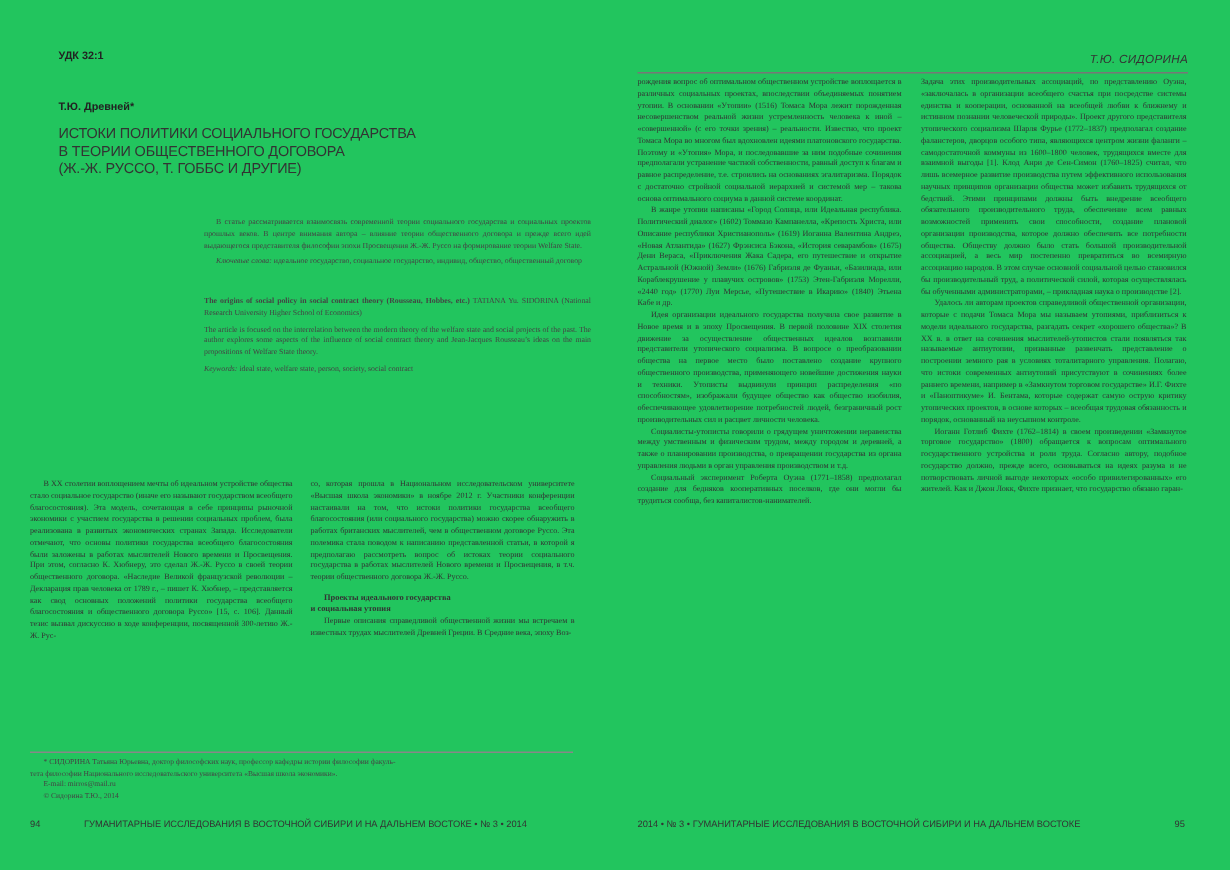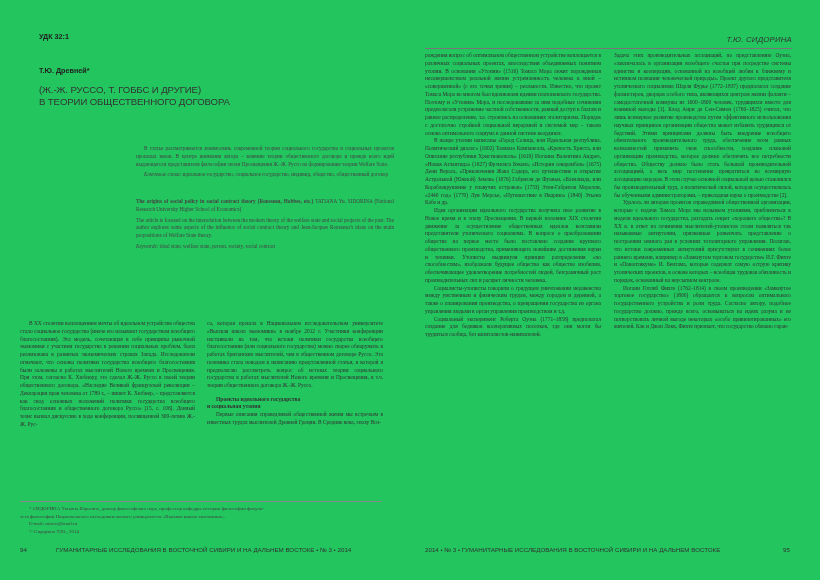--- a/index.html
+++ b/index.html
@@ -38,22 +38,23 @@
   .running-head { position:absolute; right:28px; top:35px; font-size:7.8px; font-style:italic; color:#333; letter-spacing:0.2px; }
   .head-rule { position:absolute; left:15px; top:48px; width:367px; border-top:0.9px solid #777; }
 </style>
 </head>
 <body>
 
 <div class="page left">
   <div class="udk sans">УДК 32:1</div>
   <div class="author sans">Т.Ю. Древней*</div>
   <div class="title sans">
+    <div>ИСТОКИ ПОЛИТИКИ СОЦИАЛЬНОГО ГОСУДАРСТВА</div>
+    <div>В ТЕОРИИ ОБЩЕСТВЕННОГО ДОГОВОРА</div>
     <div>(Ж.-Ж. РУССО, Т. ГОББС И ДРУГИЕ)</div>
-    <div>В ТЕОРИИ ОБЩЕСТВЕННОГО ДОГОВОРА</div>
   </div>
 
   <div class="abstract abs-ru serif">
     <p>В статье рассматривается взаимосвязь современной теории социального государства и социальных проектов прошлых веков. В центре внимания автора – влияние теории общественного договора и прежде всего идей выдающегося представителя философии эпохи Просвещения Ж.-Ж. Руссо на формирование теории Welfare State.</p>
     <p><span class="kw-label">Ключевые слова:</span><span> идеальное государство, социальное государство, индивид, общество, общественный договор</span></p>
   </div>
 
   <div class="abstract abs-en serif">
     <p class="noind"><span class="eng-title">The origins of social policy in social contract theory (Rousseau, Hobbes, etc.)</span><span> TATIANA Yu. SIDORINA (National Research University Higher School of Economics)</span></p>
     <p class="noind">The article is focused on the interrelation between the modern theory of the welfare state and social projects of the past. The author explores some aspects of the influence of social contract theory and Jean-Jacques Rousseau’s ideas on the main propositions of Welfare State theory.</p>

